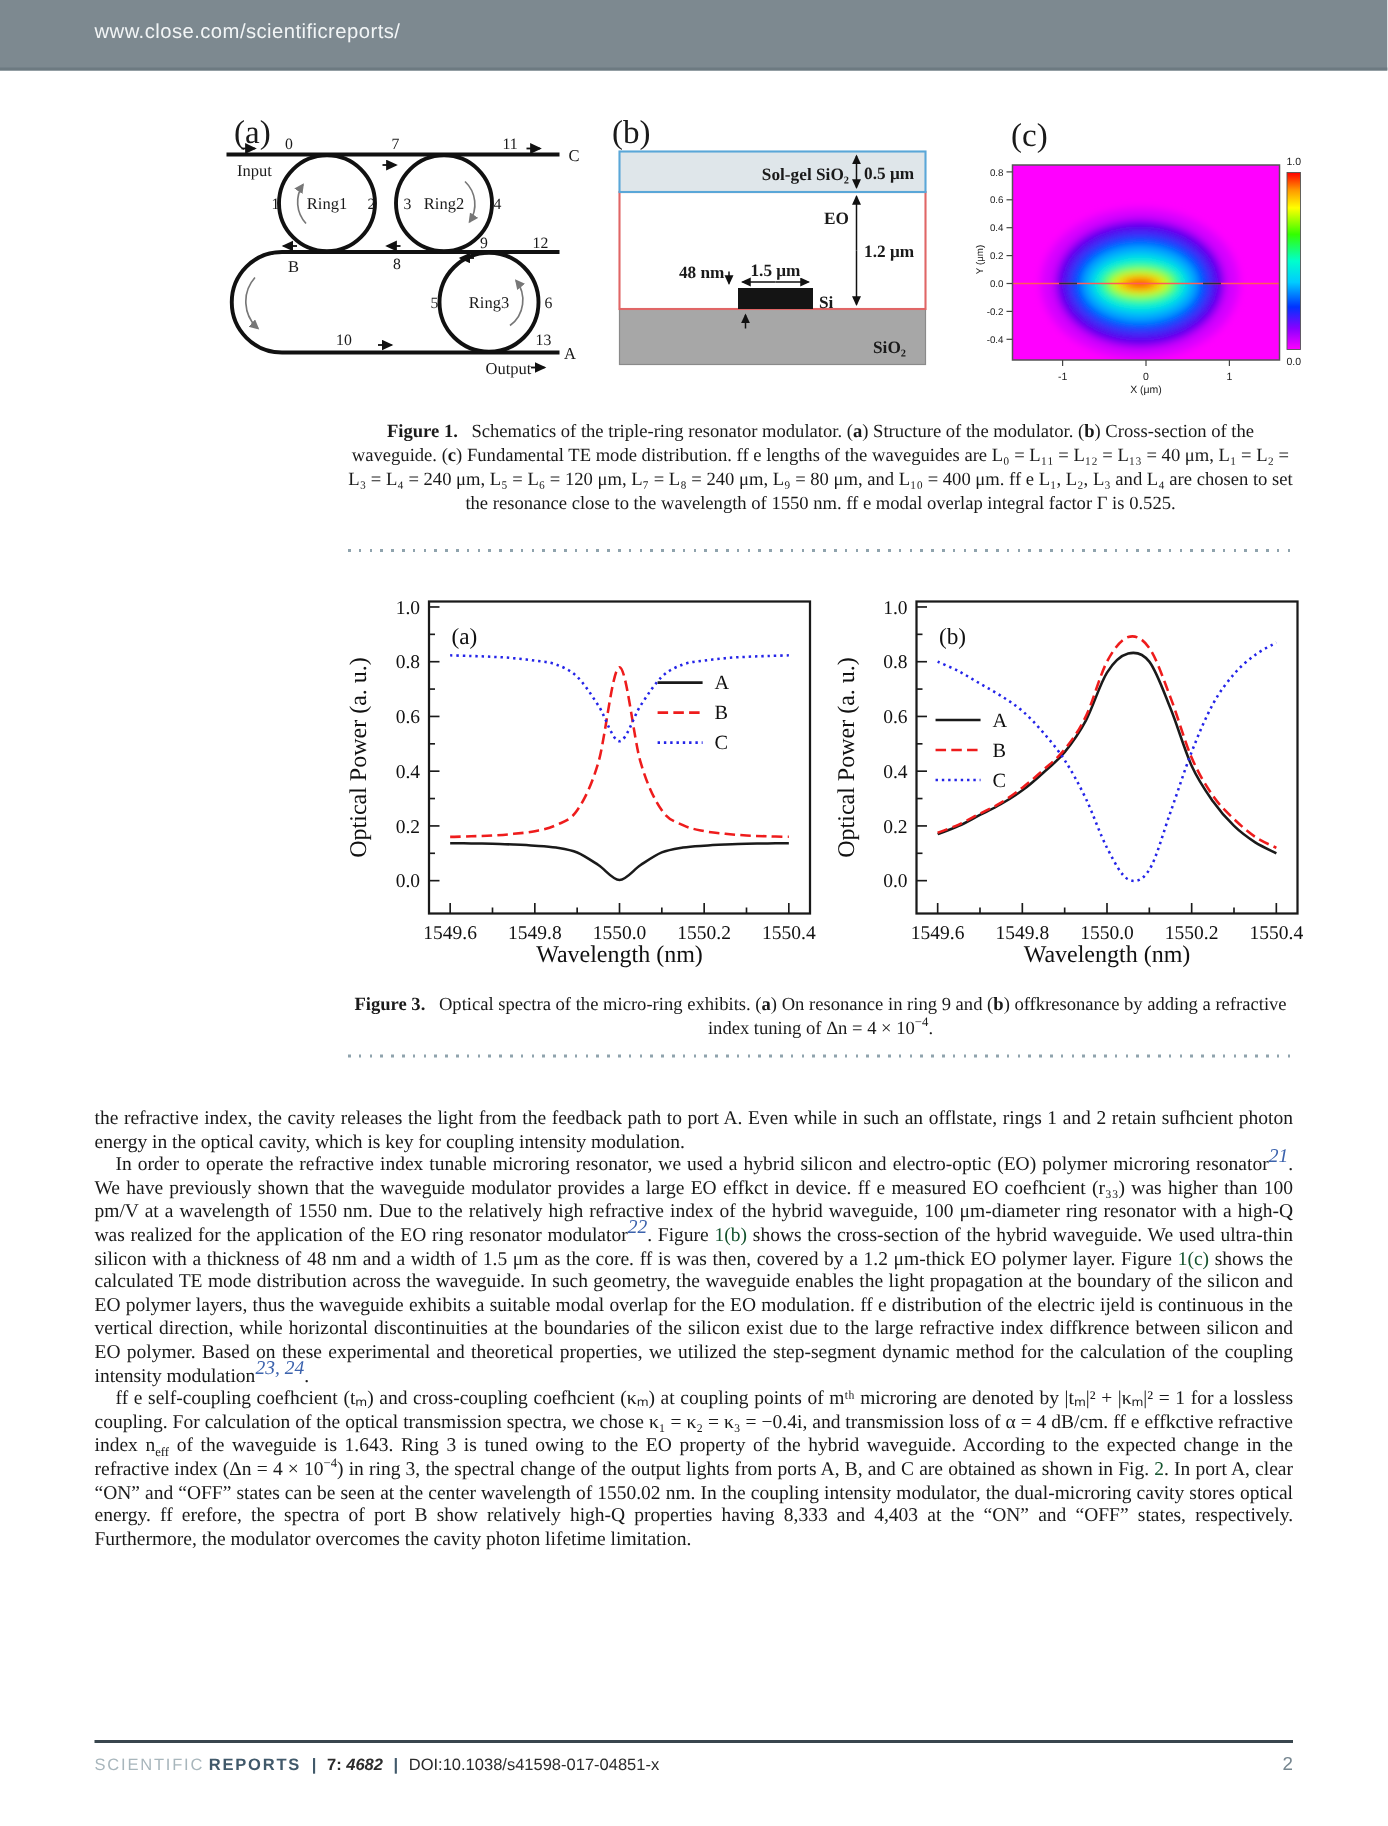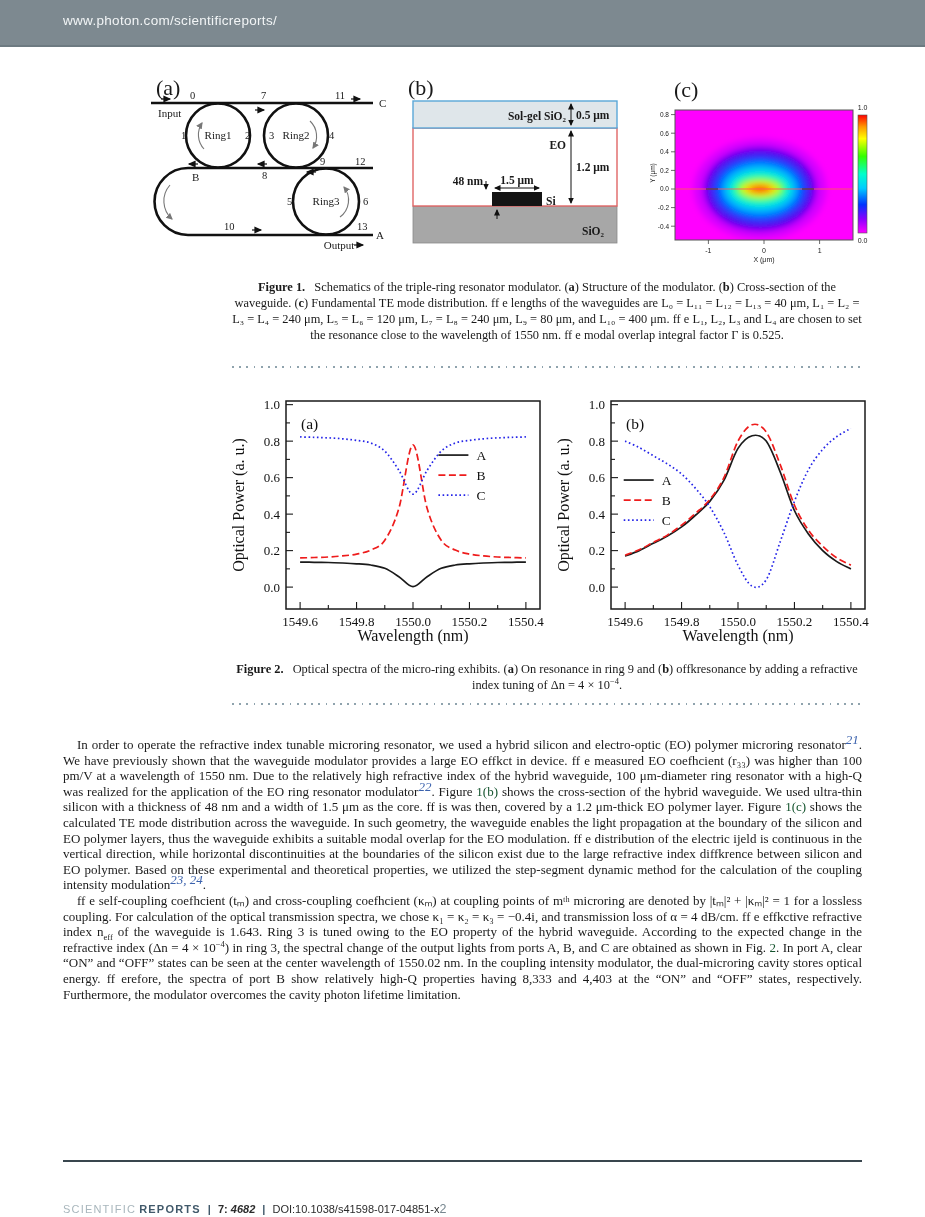--- a/index.html
+++ b/index.html
@@ -40,35 +40,35 @@
   .bodytext{position:absolute;left:63px;top:737px;width:799px;
             font-size:13px;line-height:15.6px;text-align:justify;}
   .bodytext p{margin:0;}
   .bodytext p.indent{text-indent:14px;}
 
   
   .chart text{font-family:"Liberation Serif",serif;fill:#111;}
 
   
   .footer-rule{position:absolute;left:63px;top:1160px;width:799px;height:2px;background:#39464e;}
-  .footer{position:absolute;left:63px;top:1202px;width:799px;
+  .footer{position:absolute;left:63px;top:1169px;width:799px;
           font-family:"Liberation Sans",sans-serif;font-size:11px;color:#2b2b2b;
-          display:flex;justify-content:flex-start;align-items:baseline;}
+          display:flex;justify-content:space-between;align-items:baseline;}
   .brand1{color:#a8b6bc;letter-spacing:1.2px;}
   .brand2{color:#41596a;font-weight:bold;letter-spacing:1.2px;}
   .fsep{color:#41596a;font-weight:bold;margin:0 4px;}
   .fvol{font-weight:bold;}
   .fnum{font-weight:bold;font-style:italic;}
   .page-num{color:#76868f;font-size:12.5px;}
 </style>
 </head>
 <body>
 
 <div class="page-header">
-  <span class="header-url">www.photon.com/scientificreports/</span>
+  <span class="header-url">www.close.com/scientificreports/</span>
 </div>
 
 <svg class="figsvg" style="left:148px;top:73px;" width="248" height="190" viewBox="0 0 248 190">
   <defs>
     <marker id="arB" markerWidth="7" markerHeight="7" refX="5.5" refY="3" orient="auto">
       <path d="M0,0L6.5,3L0,6z" fill="#111"></path>
     </marker>
     <marker id="arG" markerWidth="7" markerHeight="7" refX="5" refY="3" orient="auto">
       <path d="M0,0L6,3L0,6z" fill="#777"></path>
     </marker>
@@ -337,25 +337,26 @@
     <text x="106.7" y="91.54" font-size="13.5">A</text>
     <line x1="68.7" y1="107.04" x2="98.7" y2="107.04" stroke="#ee1c1c" stroke-width="1.7" stroke-dasharray="7 3.5"></line>
     <text x="106.7" y="111.54" font-size="13.5">B</text>
     <line x1="68.7" y1="127.04" x2="98.7" y2="127.04" stroke="#2424e8" stroke-width="1.7" stroke-dasharray="1.6 2.6"></line>
     <text x="106.7" y="131.54000000000002" font-size="13.5">C</text>
     <text x="71" y="36" font-size="15.5">(b)</text>
     <text x="183" y="248" text-anchor="middle" font-size="16">Wavelength (nm)</text>
     <text text-anchor="middle" font-size="16" transform="translate(14,112) rotate(-90)">Optical Power (a. u.)</text>
   </svg>
 
-<p class="caption" style="top:661px;"><span class="fig-label">Figure 2.</span><span> Optical spectra of the micro-ring exhibits. (</span><span class="b">a</span><span>) On resonance in ring 9 and (</span><span class="b">b</span><span>) offkresonance by adding a refractive index tuning of Δn = 4 × 10</span><span class="sup">−4</span><span>.</span></p>
+<p class="caption" style="top:661px;"><span class="fig-label">Figure 3.</span><span> Optical spectra of the micro-ring exhibits. (</span><span class="b">a</span><span>) On resonance in ring 9 and (</span><span class="b">b</span><span>) offkresonance by adding a refractive index tuning of Δn = 4 × 10</span><span class="sup">−4</span><span>.</span></p>
 
 <div class="dotted" style="top:703px;"></div>
 
 <div class="bodytext">
+  <p><span>the refractive index, the cavity releases the light from the feedback path to port A. Even while in such an offlstate, rings 1 and 2 retain sufhcient photon energy in the optical cavity, which is key for coupling intensity modulation.</span></p>
   <p class="indent"><span>In order to operate the refractive index tunable microring resonator, we used a hybrid silicon and electro-optic (EO) polymer microring resonator</span><sup class="ref">21</sup><span>. We have previously shown that the waveguide modulator provides a large EO effkct in device. ff e measured EO coefhcient (r₃₃) was higher than 100 pm/V at a wavelength of 1550 nm. Due to the relatively high refractive index of the hybrid waveguide, 100 μm-diameter ring resonator with a high-Q was realized for the application of the EO ring resonator modulator</span><sup class="ref">22</sup><span>. Figure </span><span class="flink">1(b)</span><span> shows the cross-section of the hybrid waveguide. We used ultra-thin silicon with a thickness of 48 nm and a width of 1.5 μm as the core. ff is was then, covered by a 1.2 μm-thick EO polymer layer. Figure </span><span class="flink">1(c)</span><span> shows the calculated TE mode distribution across the waveguide. In such geometry, the waveguide enables the light propagation at the boundary of the silicon and EO polymer layers, thus the waveguide exhibits a suitable modal overlap for the EO modulation. ff e distribution of the electric ijeld is continuous in the vertical direction, while horizontal discontinuities at the boundaries of the silicon exist due to the large refractive index diffkrence between silicon and EO polymer. Based on these experimental and theoretical properties, we utilized the step-segment dynamic method for the calculation of the coupling intensity modulation</span><sup class="ref">23, 24</sup><span>.</span></p>
   <p class="indent"><span>ff e self-coupling coefhcient (tₘ) and cross-coupling coefhcient (κₘ) at coupling points of mᵗʰ microring are denoted by |tₘ|² + |κₘ|² = 1 for a lossless coupling. For calculation of the optical transmission spectra, we chose κ₁ = κ₂ = κ₃ = −0.4i, and transmission loss of α = 4 dB/cm. ff e effkctive refractive index n</span><span class="sub">eff</span><span> of the waveguide is 1.643. Ring 3 is tuned owing to the EO property of the hybrid waveguide. According to the expected change in the refractive index (Δn = 4 × 10</span><span class="sup">−4</span><span>) in ring 3, the spectral change of the output lights from ports A, B, and C are obtained as shown in Fig. </span><span class="flink">2</span><span>. In port A, clear “ON” and “OFF” states can be seen at the center wavelength of 1550.02 nm. In the coupling intensity modulator, the dual-microring cavity stores optical energy. ff erefore, the spectra of port B show relatively high-Q properties having 8,333 and 4,403 at the “ON” and “OFF” states, respectively. Furthermore, the modulator overcomes the cavity photon lifetime limitation.</span></p>
 </div>
 
 <div class="footer-rule"></div>
 <div class="footer">
   <span>
     <span class="brand1">SCIENTIFIC</span>
     <span class="brand2">REPORTS</span>
     <span class="fsep">|</span>

